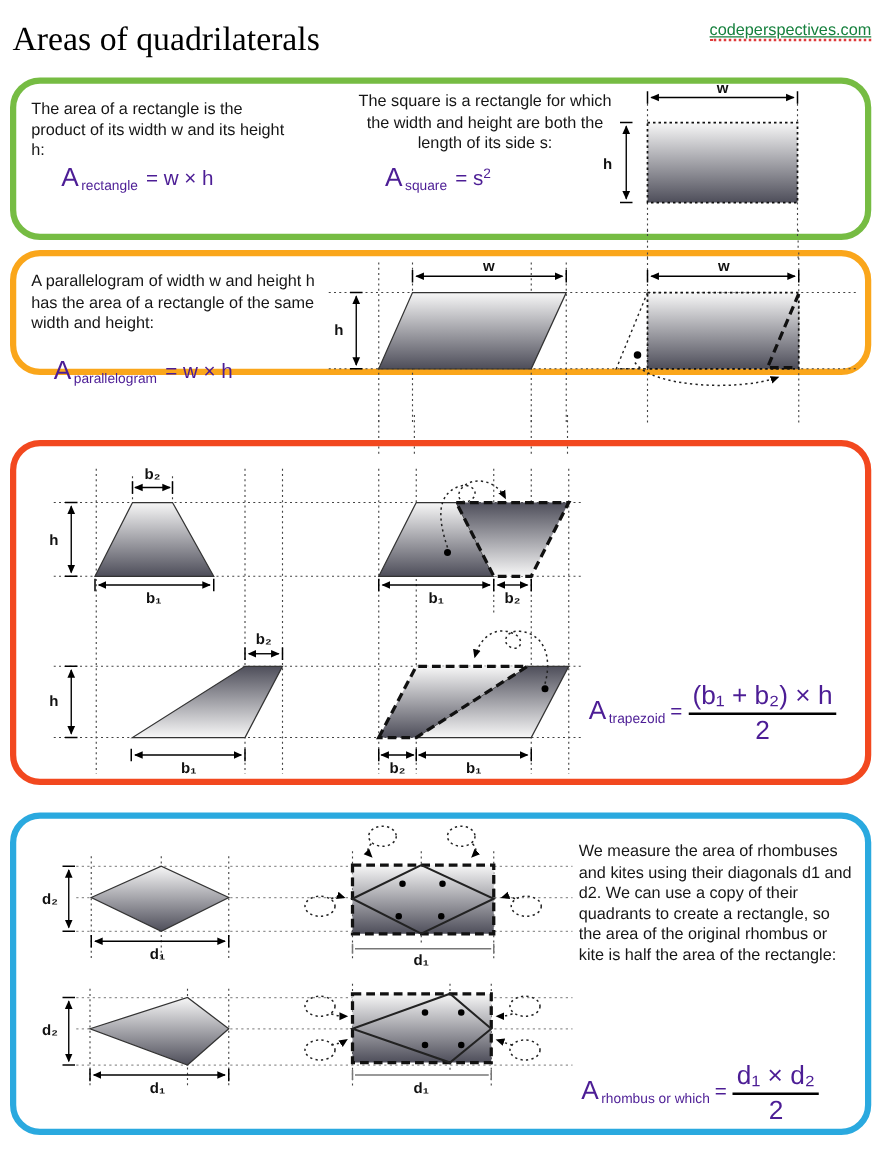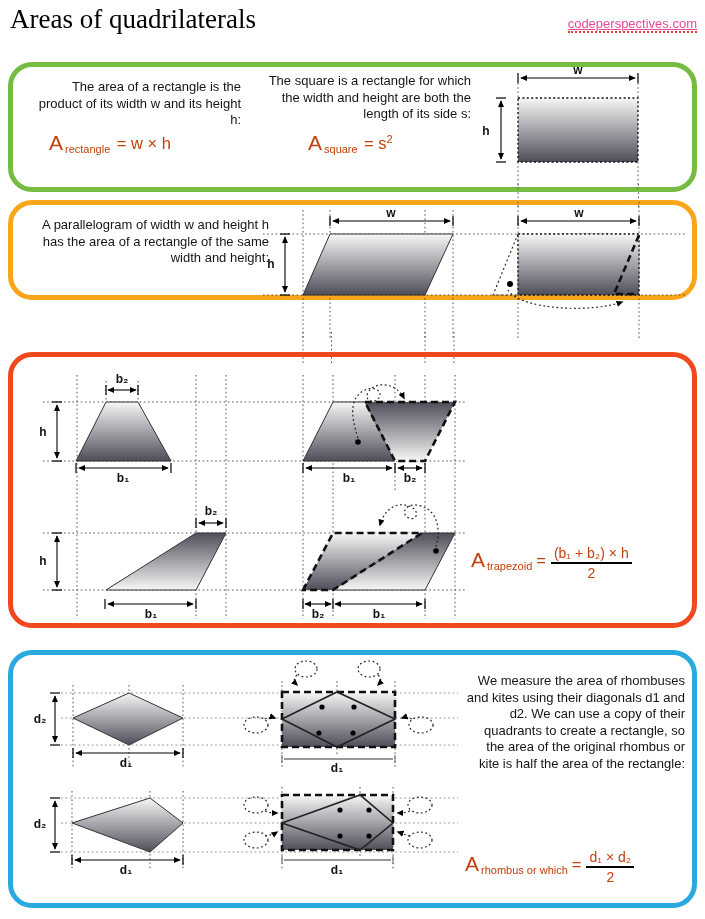--- a/index.html
+++ b/index.html
@@ -1,38 +1,38 @@
 <!DOCTYPE html>
 <html style="--green: #76bc43; --orange: #faa61b; --red: #f2481f; --blue: #2aa9df;"><head>
 <meta charset="utf-8">
 <style>
   html,body{margin:0;padding:0;}
   body{width:705px;height:919px;position:relative;background:#fff;
        font-family:"Liberation Sans",sans-serif;color:#111;overflow:hidden;}
   svg{position:absolute;overflow:visible;}
   .underlay{left:0;top:0;}
-  .page-title{position:absolute;left:10px;top:4px;font-family:"Liberation Serif",serif;
+  .page-title{position:absolute;left:10px;top:16px;font-family:"Liberation Serif",serif;
               font-size:27px;font-weight:400;color:#000;}
   .site-link{position:absolute;right:8px;top:16px;font-size:13px;color:#0000e6;
              text-decoration:underline;border-bottom:2px dotted #e03a3a;cursor:pointer;}
   .panel{position:absolute;left:8px;width:689px;box-sizing:border-box;
          border:5px solid #000;border-radius:24px;background:transparent;}
   #panel-rectangle{top:62px;height:130px;border-color:var(--green,#76bc43);}
   #panel-parallelogram{top:200px;height:100px;border-color:var(--orange,#faa61b);}
   #panel-trapezoid{top:352px;height:276px;border-color:var(--red,#f2481f);}
   #panel-rhombus{top:650px;height:258px;border-color:var(--blue,#2aa9df);}
-  .ptext{position:absolute;font-size:13px;line-height:1.27;color:#161616;text-align:right;}
-  .formula{position:absolute;white-space:nowrap;color:#c2410c;}
+  .ptext{position:absolute;font-size:13px;line-height:1.27;color:#161616;}
+  .formula{position:absolute;white-space:nowrap;color:#4c1d95;}
   .fA{font-size:21px;}
   .fsub{font-size:11px;vertical-align:-3px;margin:0 2px;}
   .frhs{font-size:16.5px;vertical-align:1px;}
   .fsup{font-size:11px;vertical-align:7px;}
   .feq{font-size:16.5px;vertical-align:1px;margin:0 2px;}
   .ffrac{display:inline-flex;flex-direction:column;align-items:center;
-         vertical-align:middle;font-size:14px;margin-left:3px;}
+         vertical-align:middle;font-size:21px;margin-left:3px;}
   .fnum{padding:0 3px 1px;border-bottom:2px solid #000;}
   .fden{padding-top:1px;}
   
   .guide{stroke:#444;stroke-width:0.9;stroke-dasharray:1.6 2.6;}
   .gguide{stroke:#949494;stroke-width:1;stroke-dasharray:1.8 2.6;}
   .meas{stroke:#000;stroke-width:1.1;}
   .tick{stroke:#000;stroke-width:1.2;}
   .gmeas{stroke:#777;stroke-width:1.3;}
   .gtick{stroke:#777;stroke-width:1.2;}
   .lbl{font-family:"Liberation Sans",sans-serif;font-size:12px;font-weight:bold;fill:#111;}
@@ -71,28 +71,28 @@
     <line class="guide" x1="518" y1="184" x2="518" y2="208"></line>
     <line class="guide" x1="638.5" y1="184" x2="638.5" y2="208"></line>
     <line class="guide" x1="303" y1="332" x2="303" y2="364"></line>
     <line class="guide" x1="331.5" y1="332" x2="331.5" y2="364"></line>
     <line class="guide" x1="425" y1="332" x2="425" y2="364"></line>
     <line class="guide" x1="454" y1="332" x2="454" y2="364"></line>
   </g>
 </svg>
 
 <div class="page-title">Areas of quadrilaterals</div>
-<a class="site-link" style="color: #ec4899;">codeperspectives.com</a>
+<a class="site-link" style="color: #15803d;">codeperspectives.com</a>
 
 <div class="panel" id="panel-rectangle">
   <div class="ptext" style="left:12px;top:12px;width:216px">The area of a rectangle is the product of its width w and its height h:</div>
   <div class="formula" style="left:36px;top:64px">
     <span class="fA">A</span><span class="fsub">rectangle</span> <span class="frhs">= w × h</span>
   </div>
-  <div class="ptext" style="left:240px;top:6px;width:218px;">The square is a rectangle for which the width and height are both the length of its side s:</div>
+  <div class="ptext" style="left:266px;top:6px;width:218px;text-align:center">The square is a rectangle for which the width and height are both the length of its side s:</div>
   <div class="formula" style="left:295px;top:64px">
     <span class="fA">A</span><span class="fsub">square</span> <span class="frhs">= s</span><span class="fsup">2</span>
   </div>
   <svg style="left:460px;top:-2px" width="215" height="124">
     <g>
       <line class="guide" x1="45" y1="18" x2="45" y2="33"></line>
       <line class="guide" x1="165" y1="18" x2="165" y2="33"></line>
       <line class="guide" x1="45" y1="97" x2="45" y2="124"></line>
       <line class="guide" x1="165" y1="97" x2="165" y2="124"></line>
     </g>
@@ -107,20 +107,23 @@
       <line class="tick" x1="23" y1="33" x2="33" y2="33"></line>
       <line class="tick" x1="23" y1="97" x2="33" y2="97"></line>
       <line class="meas" x1="28" y1="36" x2="28" y2="94" marker-start="url(#mA)" marker-end="url(#mA)"></line>
       <text class="lbl" x="13" y="70" text-anchor="middle">h</text>
     </g>
   </svg>
 </div>
 
 <div class="panel" id="panel-parallelogram">
   <div class="ptext" style="left:12px;top:12px;width:244px">A parallelogram of width w and height h has the area of a rectangle of the same width and height:</div>
+  <div class="formula" style="left:30px;top:80px">
+    <span class="fA">A</span><span class="fsub">parallelogram</span> <span class="frhs">= w × h</span>
+  </div>
   <svg style="left:250px;top:-3px" width="424" height="136">
     <g>
       <line class="guide" x1="40" y1="8" x2="40" y2="136"></line>
       <line class="guide" x1="67" y1="8" x2="67" y2="136"></line>
       <line class="guide" x1="162" y1="8" x2="162" y2="136"></line>
       <line class="guide" x1="190" y1="8" x2="190" y2="136"></line>
       <line class="guide" x1="255" y1="0" x2="255" y2="136"></line>
       <line class="guide" x1="376" y1="0" x2="376" y2="136"></line>
       <line class="guide" x1="0" y1="32" x2="424" y2="32"></line>
       <line class="guide" x1="0" y1="93" x2="424" y2="93"></line>

